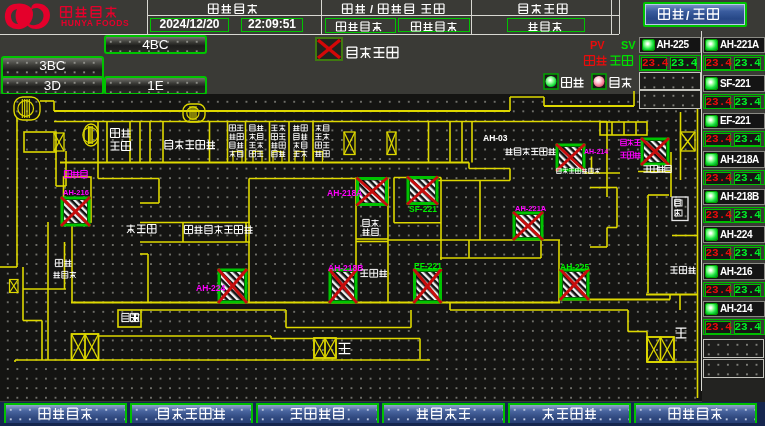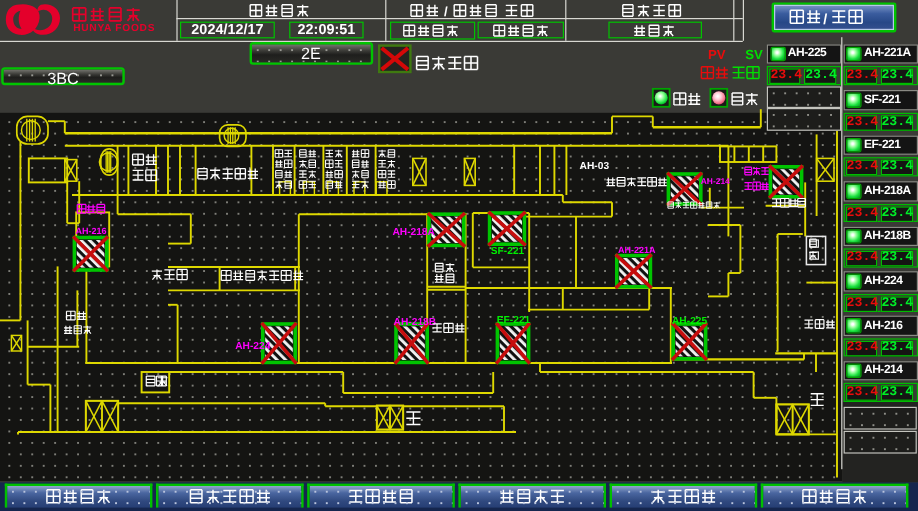--- a/index.html
+++ b/index.html
@@ -51,21 +51,21 @@
       <path d="M20.5,3.0L30.0,3.0M30.0,3.0L30.0,12.5M30.0,12.5L20.5,12.5M20.5,12.5L20.5,3.0M25.2,3.5L25.2,12.0M21.1,7.8L29.5,7.8M35.6,3.0L35.6,12.5M40.4,3.0L40.4,12.5M33.5,5.7L43.0,5.7M33.5,8.8L43.0,8.8M33.5,12.0L43.0,12.0" stroke="#fff" stroke-width="1.2" fill="none"></path>
       <text x="48" y="12" font-family="Liberation Sans, sans-serif" font-size="11" font-weight="700" fill="#fff" text-anchor="start">/</text>
       <path d="M56.5,3.0L66.0,3.0M66.0,3.0L66.0,12.5M66.0,12.5L56.5,12.5M56.5,12.5L56.5,3.0M61.2,3.5L61.2,12.0M57.0,7.8L65.5,7.8M71.6,3.0L71.6,12.5M76.3,3.0L76.3,12.5M69.5,5.7L79.0,5.7M69.5,8.8L79.0,8.8M69.5,12.0L79.0,12.0M83.0,3.0L91.5,3.0M91.5,3.0L91.5,12.5M91.5,12.5L83.0,12.5M83.0,12.5L83.0,3.0M83.6,6.2L90.9,6.2M83.6,9.3L90.9,9.3" stroke="#fff" stroke-width="1.2" fill="none"></path>
       <path d="M99.5,3.5L109.0,3.5M99.5,7.8L109.0,7.8M99.5,12.0L109.0,12.0M104.2,3.5L104.2,12.0M112.5,3.0L122.0,3.0M122.0,3.0L122.0,12.5M122.0,12.5L112.5,12.5M112.5,12.5L112.5,3.0M117.2,3.5L117.2,12.0M113.0,7.8L121.5,7.8" stroke="#fff" stroke-width="1.2" fill="none"></path>
     </svg>
 
 <svg width="120" height="15" style="position:absolute;left:471px;top:1px">
       <path d="M48.0,3.0L56.5,3.0M56.5,3.0L56.5,12.5M56.5,12.5L48.0,12.5M48.0,12.5L48.0,3.0M48.6,6.2L55.9,6.2M48.6,9.3L55.9,9.3M60.5,4.6L70.0,4.6M65.2,3.0L65.2,12.5M61.0,12.5L64.7,8.3M69.5,12.5L65.8,8.3M62.1,8.8L68.4,8.8M73.5,3.5L83.0,3.5M73.5,7.8L83.0,7.8M73.5,12.0L83.0,12.0M78.2,3.5L78.2,12.0M86.5,3.0L96.0,3.0M96.0,3.0L96.0,12.5M96.0,12.5L86.5,12.5M86.5,12.5L86.5,3.0M91.2,3.5L91.2,12.0M87.0,7.8L95.5,7.8" stroke="#fff" stroke-width="1.2" fill="none"></path>
     </svg>
 
-<div class="gbox" style="left:150px;top:17.5px;width:79px;height:14px;font-size:12px;line-height:11.5px">2024/12/17</div>
+<div class="gbox" style="left:150px;top:17.5px;width:79px;height:14px;font-size:12px;line-height:11.5px">2024/12/20</div>
 
 <div class="gbox" style="left:241px;top:17.5px;width:62px;height:14px;font-size:12px;line-height:11.5px">22:09:51</div>
 
 <div class="gbox" style="left:324.5px;top:18px;width:71px;height:14.5px"><svg width="68" height="13">
         <path d="M10.5,2.0L19.5,2.0M19.5,2.0L19.5,11.0M19.5,11.0L10.5,11.0M10.5,11.0L10.5,2.0M15.0,2.5L15.0,10.5M11.0,6.5L19.0,6.5M24.5,2.0L24.5,11.0M29.0,2.0L29.0,11.0M22.5,4.5L31.5,4.5M22.5,7.5L31.5,7.5M22.5,10.5L31.5,10.5M35.0,2.0L43.0,2.0M43.0,2.0L43.0,11.0M43.0,11.0L35.0,11.0M35.0,11.0L35.0,2.0M35.5,5.0L42.5,5.0M35.5,8.0L42.5,8.0M46.5,3.5L55.5,3.5M51.0,2.0L51.0,11.0M47.0,11.0L50.5,7.0M55.0,11.0L51.5,7.0M48.0,7.5L54.0,7.5" stroke="#fff" stroke-width="1.15" fill="none"></path>
       </svg></div>
 
 <div class="gbox" style="left:398px;top:17.5px;width:72px;height:14.5px"><svg width="69" height="13">
         <path d="M11.5,2.0L20.5,2.0M20.5,2.0L20.5,11.0M20.5,11.0L11.5,11.0M11.5,11.0L11.5,2.0M16.0,2.5L16.0,10.5M12.0,6.5L20.0,6.5M25.5,2.0L25.5,11.0M30.0,2.0L30.0,11.0M23.5,4.5L32.5,4.5M23.5,7.5L32.5,7.5M23.5,10.5L32.5,10.5M36.0,2.0L44.0,2.0M44.0,2.0L44.0,11.0M44.0,11.0L36.0,11.0M36.0,11.0L36.0,2.0M36.5,5.0L43.5,5.0M36.5,8.0L43.5,8.0M47.5,3.5L56.5,3.5M52.0,2.0L52.0,11.0M48.0,11.0L51.5,7.0M56.0,11.0L52.5,7.0M49.0,7.5L55.0,7.5" stroke="#fff" stroke-width="1.15" fill="none"></path>
       </svg></div>
@@ -77,28 +77,30 @@
 <div style="position:absolute;left:643px;top:2px;width:104px;height:25px;border:2.5px solid #00c400;background:linear-gradient(#7d97c8,#3a5c9e 35%,#274887 70%,#35508e);border-radius:2px">
       <div style="position:absolute;inset:0;border:1px solid #b8c8e8"></div>
       <svg width="99" height="20" style="position:absolute;left:0;top:0">
         <path d="M13.6,4.6L24.4,4.6M24.4,4.6L24.4,15.4M24.4,15.4L13.6,15.4M13.6,15.4L13.6,4.6M19.0,5.2L19.0,14.8M14.2,10.0L23.8,10.0M30.0,4.6L30.0,15.4M35.4,4.6L35.4,15.4M27.6,7.6L38.4,7.6M27.6,11.2L38.4,11.2M27.6,14.8L38.4,14.8" stroke="#fff" stroke-width="1.3" fill="none"></path>
         <text x="41" y="16" font-family="Liberation Sans, sans-serif" font-size="12" font-weight="700" fill="#fff" text-anchor="start">/</text>
         <path d="M48.6,5.2L59.4,5.2M48.6,10.0L59.4,10.0M48.6,14.8L59.4,14.8M54.0,5.2L54.0,14.8M62.6,4.6L73.4,4.6M73.4,4.6L73.4,15.4M73.4,15.4L62.6,15.4M62.6,15.4L62.6,4.6M68.0,5.2L68.0,14.8M63.2,10.0L72.8,10.0" stroke="#fff" stroke-width="1.3" fill="none"></path>
       </svg>
     </div>
 
 
-
-<div class="btn" style="left:207.5px;top:35px;width:103px;height:19px;line-height:15.5px">2E<div class="in"></div></div>
-
-<div class="btn" style="left:1px;top:55.5px;width:103px;height:15px;line-height:15.5px">3BC<div class="in"></div></div>
-
-
-
-
+<div class="btn" style="left:104px;top:35px;width:103px;height:19px;line-height:15.5px">4BC<div class="in"></div></div>
+
+
+<div class="btn" style="left:1px;top:55.5px;width:103px;height:25px;line-height:15.5px">3BC<div class="in"></div></div>
+
+
+
+<div class="btn" style="left:1px;top:75.5px;width:103px;height:19px;line-height:15.5px">3D<div class="in"></div></div>
+
+<div class="btn" style="left:104px;top:75.5px;width:103px;height:19px;line-height:15.5px">1E<div class="in"></div></div>
 
 <svg width="90" height="26" style="position:absolute;left:314px;top:36px">
       <rect x="2" y="2" width="26" height="22" fill="#23231f" stroke="#3f7a10" stroke-width="2"></rect>
       <line x1="4" y1="4" x2="26" y2="22" stroke="#d40808" stroke-width="3.4"></line>
       <line x1="26" y1="4" x2="4" y2="22" stroke="#d40808" stroke-width="3.4"></line>
     </svg>
 
 <svg width="64" height="16" style="position:absolute;left:345px;top:45px">
       <path d="M2.2,2.1L11.8,2.1M11.8,2.1L11.8,12.9M11.8,12.9L2.2,12.9M2.2,12.9L2.2,2.1M2.8,5.7L11.2,5.7M2.8,9.3L11.2,9.3M15.1,3.9L25.9,3.9M20.5,2.1L20.5,12.9M15.7,12.9L19.9,8.1M25.3,12.9L21.1,8.1M16.9,8.7L24.1,8.7M28.6,2.7L39.4,2.7M28.6,7.5L39.4,7.5M28.6,12.3L39.4,12.3M34.0,2.7L34.0,12.3M42.1,2.1L52.9,2.1M52.9,2.1L52.9,12.9M52.9,12.9L42.1,12.9M42.1,12.9L42.1,2.1M47.5,2.7L47.5,12.3M42.7,7.5L52.3,7.5" stroke="#fff" stroke-width="1.3" fill="none"></path>
     </svg>

